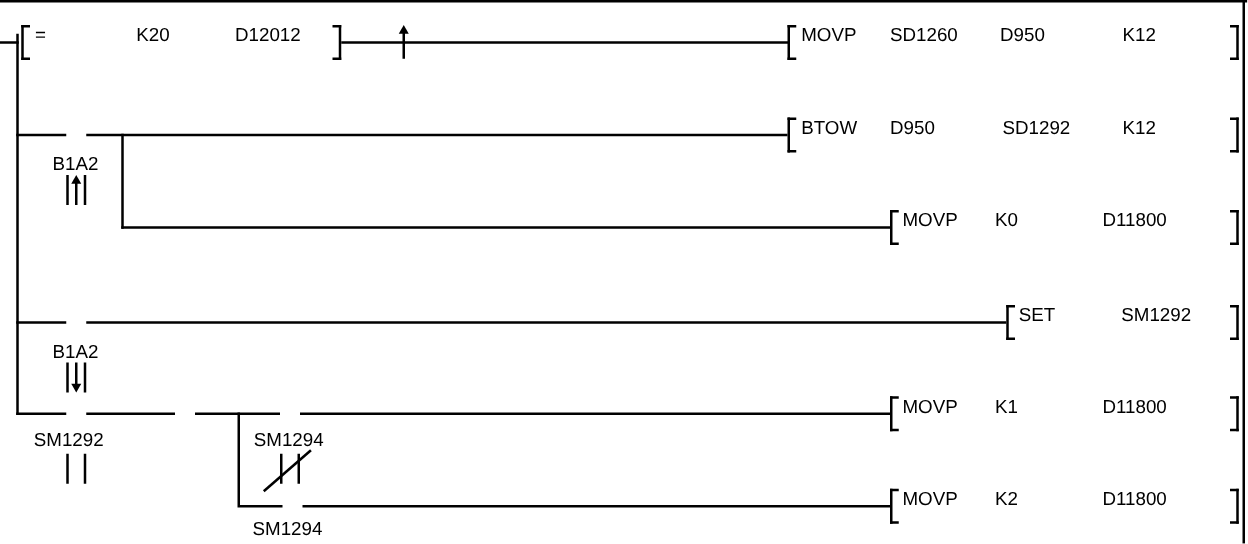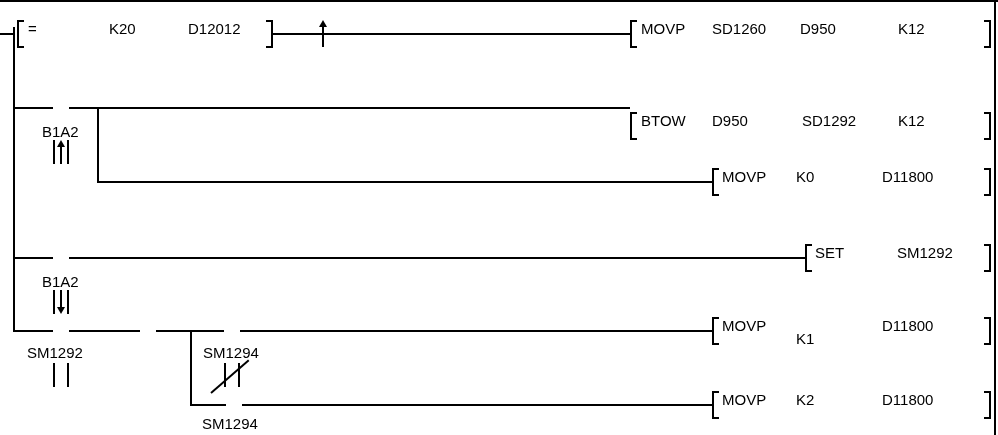--- a/index.html
+++ b/index.html
@@ -51,21 +51,21 @@
   <div class="h" style="left:13px;top:107px;width:40px;"></div>
   <div class="contact" style="left:41px;top:80px;width:40px;height:41px;">
     <div class="t" style="left:1px;top:0;">B1A2</div>
     <div class="bar" style="left:12px;top:16px;"></div>
     <div class="bar" style="left:26px;top:16px;"></div>
     <div class="shaft" style="left:19px;top:22px;height:18px;"></div>
     <div class="tri-up" style="left:16px;top:16px;"></div>
   </div>
   <div class="h" style="left:69px;top:107px;width:561px;"></div>
   <div class="v" style="left:97px;top:107px;height:76px;"></div>
-  <div class="instr" style="left:630px;top:112px;width:314px;">
+  <div class="instr" style="left:630px;top:94px;width:314px;">
     <div class="bo" style="left:0;"></div>
     <div class="t" style="left:11px;">BTOW</div>
     <div class="t" style="left:82px;">D950</div>
     <div class="t" style="left:172px;">SD1292</div>
     <div class="t" style="left:268px;">K12</div>
     <div class="bc" style="left:354px;"></div>
   </div>
 
   <div class="h" style="left:97px;top:181px;width:615px;"></div>
   <div class="instr" style="left:712px;top:168px;width:279px;">
@@ -104,21 +104,21 @@
     <div class="t" style="left:0;top:0;">SM1294</div>
     <div class="bar" style="left:21px;top:18px;"></div>
     <div class="bar" style="left:35px;top:18px;"></div>
     <div class="slash" style="left:8px;top:47px;"></div>
   </div>
   <div class="h" style="left:240px;top:330px;width:472px;"></div>
   <div class="v" style="left:190px;top:330px;height:76px;"></div>
   <div class="instr" style="left:712px;top:317px;width:279px;">
     <div class="bo" style="left:0;"></div>
     <div class="t" style="left:10px;">MOVP</div>
-    <div class="t" style="left:84px;margin-top:13px;">K1</div>
+    <div class="t" style="left:84px;">K1</div>
     <div class="t" style="left:170px;">D11800</div>
     <div class="bc" style="left:272px;"></div>
   </div>
 
   <div class="h" style="left:192px;top:404px;width:34px;"></div>
   <div class="contact" style="left:202px;top:372px;width:64px;height:45px;">
     <div class="t" style="left:0;top:0;">SM1294</div>
     <div class="bar" style="left:24px;top:21px;"></div>
     <div class="bar" style="left:38px;top:21px;"></div>
   </div>

